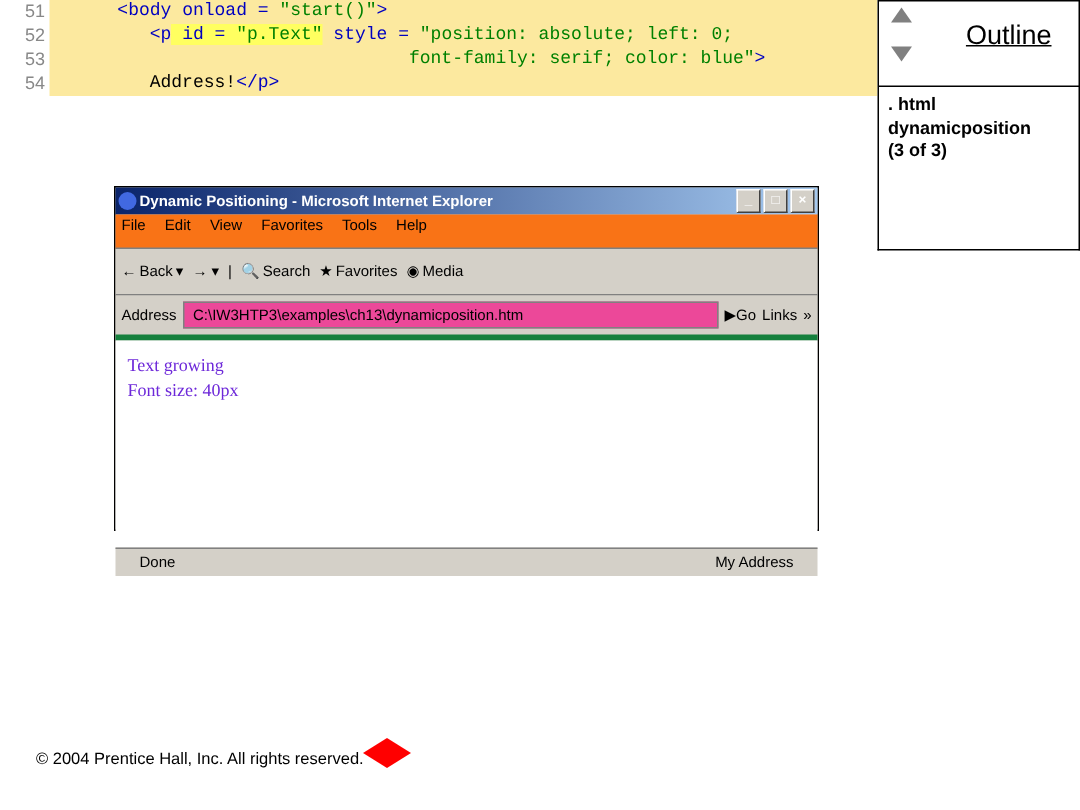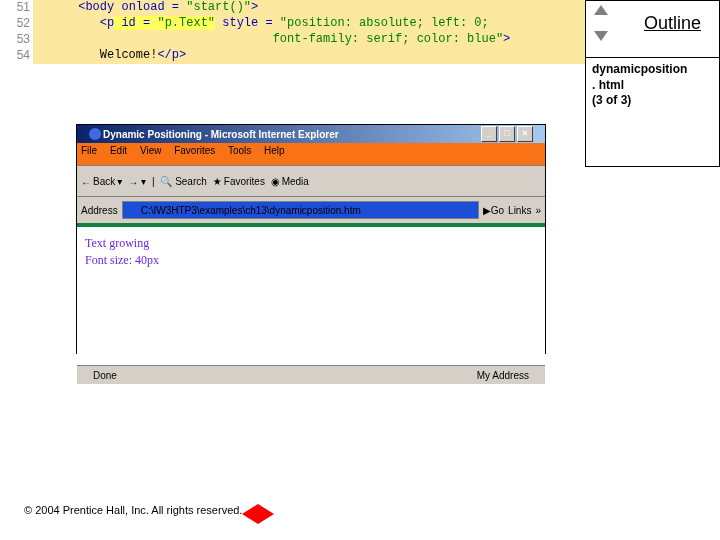--- a/index.html
+++ b/index.html
@@ -11,34 +11,34 @@
 .str{color:#008000}
 .hl{background:#ffff60}
 .side-panel{position:absolute;right:0;top:0;width:135px;height:540px;background:#fff}
 .outline-box{border:1px solid #000;height:48px;padding:4px 18px;position:relative}
 .outline-link{color:#000;text-decoration:underline;font-size:18px;position:absolute;right:18px;top:12px}
 .file-box{border:1px solid #000;border-top:none;height:100px;padding:4px 6px;font-size:12px;font-weight:bold;line-height:1.3}
 .tri-up,.tri-down{position:absolute;left:8px;width:0;height:0;border-left:7px solid transparent;border-right:7px solid transparent}
 .tri-up{top:4px;border-bottom:10px solid #808080}
 .tri-down{top:30px;border-top:10px solid #808080}
 .ie-window{position:absolute;left:76px;top:124px;width:468px;height:228px;border:1px solid #000;background:#d4d0c8;font-size:10px}
-.ie-title{background:linear-gradient(to right,#0a246a,#a6caf0);height:18px;color:#fff;display:flex;align-items:center;padding:0 12px;font-weight:bold}
+.ie-title{background:linear-gradient(to right,#0a246a,#a6caf0);height:18px;color:#fff;display:flex;align-items:center;padding:0 2px;font-weight:bold}
 .ie-title span.t{flex:1}
 .win-btns{display:flex;gap:2px}
 .win-btn{width:14px;height:14px;background:#d4d0c8;border:1px solid #fff;border-right-color:#404040;border-bottom-color:#404040;font-size:9px;text-align:center;line-height:12px}
 .ie-menu{background:#f97316;height:18px;padding:2px 4px;border-bottom:1px solid #808080}
 .ie-menu span{margin-right:10px}
 .ie-toolbar{background:#d4d0c8;height:24px;padding:3px 4px;border-bottom:1px solid #808080;display:flex;align-items:center;gap:6px}
 .tbtn{display:inline-flex;align-items:center;gap:2px;font-size:10px}
 .ie-addr{background:#d4d0c8;height:22px;padding:2px 4px;display:flex;align-items:center;gap:4px;border-bottom:4px solid #15803d}
-.addr-input{flex:1;height:16px;background:#1d4ed8;border:1px solid #808080;padding:0 18px;font-size:10px;display:flex;align-items:center}
+.addr-input{flex:1;height:16px;background:#ec4899;border:1px solid #808080;padding:0 6px;font-size:10px;display:flex;align-items:center}
 .ie-content{background:#fff;height:122px;padding:8px;color:#6d28d9;font-family:serif;font-size:12px;line-height:1.4}
 .ie-status{background:#d4d0c8;height:18px;border-top:1px solid #808080;display:flex;align-items:center;padding:0 16px;font-size:10px}
 .ie-status span.s{flex:1}
-.footer{position:absolute;left:24px;bottom:16px;font-size:11px;display:flex;align-items:flex-start;gap:0}
+.footer{position:absolute;left:24px;bottom:28px;font-size:11px;display:flex;align-items:flex-end;gap:0}
 .nav-tri-l{width:0;height:0;border-top:10px solid transparent;border-bottom:10px solid transparent;border-right:16px solid #ff0000}
 .nav-tri-r{width:0;height:0;border-top:10px solid transparent;border-bottom:10px solid transparent;border-left:16px solid #ff0000}
 .e-icon{width:12px;height:12px;background:#4169e1;border-radius:50%;display:inline-block;margin-right:2px}
 </style>
 </head>
 <body>
 
 <div class="code-panel">
   <div class="code-row">
       <div class="gutter">51</div>
@@ -47,33 +47,33 @@
   <div class="code-row">
       <div class="gutter">52</div>
       <div class="code"><span>         </span><span class="kw">&lt;p</span><span class="hl"><span class="kw"> id = </span><span class="str">"p.Text"</span></span><span class="kw"> style = </span><span class="str">"position: absolute; left: 0;</span></div>
     </div>
   <div class="code-row">
       <div class="gutter">53</div>
       <div class="code"><span>                                 </span><span class="str">font-family: serif; color: blue"</span><span class="kw">&gt;</span></div>
     </div>
   <div class="code-row">
       <div class="gutter">54</div>
-      <div class="code"><span>         </span><span>Welcome!</span><span class="kw">&lt;/p&gt;</span></div>
+      <div class="code"><span>         </span><span>Address!</span><span class="kw">&lt;/p&gt;</span></div>
     </div>
 </div>
 
 <div class="side-panel">
   <div class="outline-box">
     <div class="tri-up"></div>
     <div class="tri-down"></div>
     <span class="outline-link">Outline</span>
   </div>
   <div class="file-box">
+    <div>. html</div>
     <div>dynamicposition</div>
-    <div>. html</div>
     <div>(3 of 3)</div>
   </div>
 </div>
 
 <div class="ie-window">
   <div class="ie-title">
     <span class="e-icon"></span>
     <span class="t">Dynamic Positioning - Microsoft Internet Explorer</span>
     <div class="win-btns">
       <div class="win-btn">_</div>

